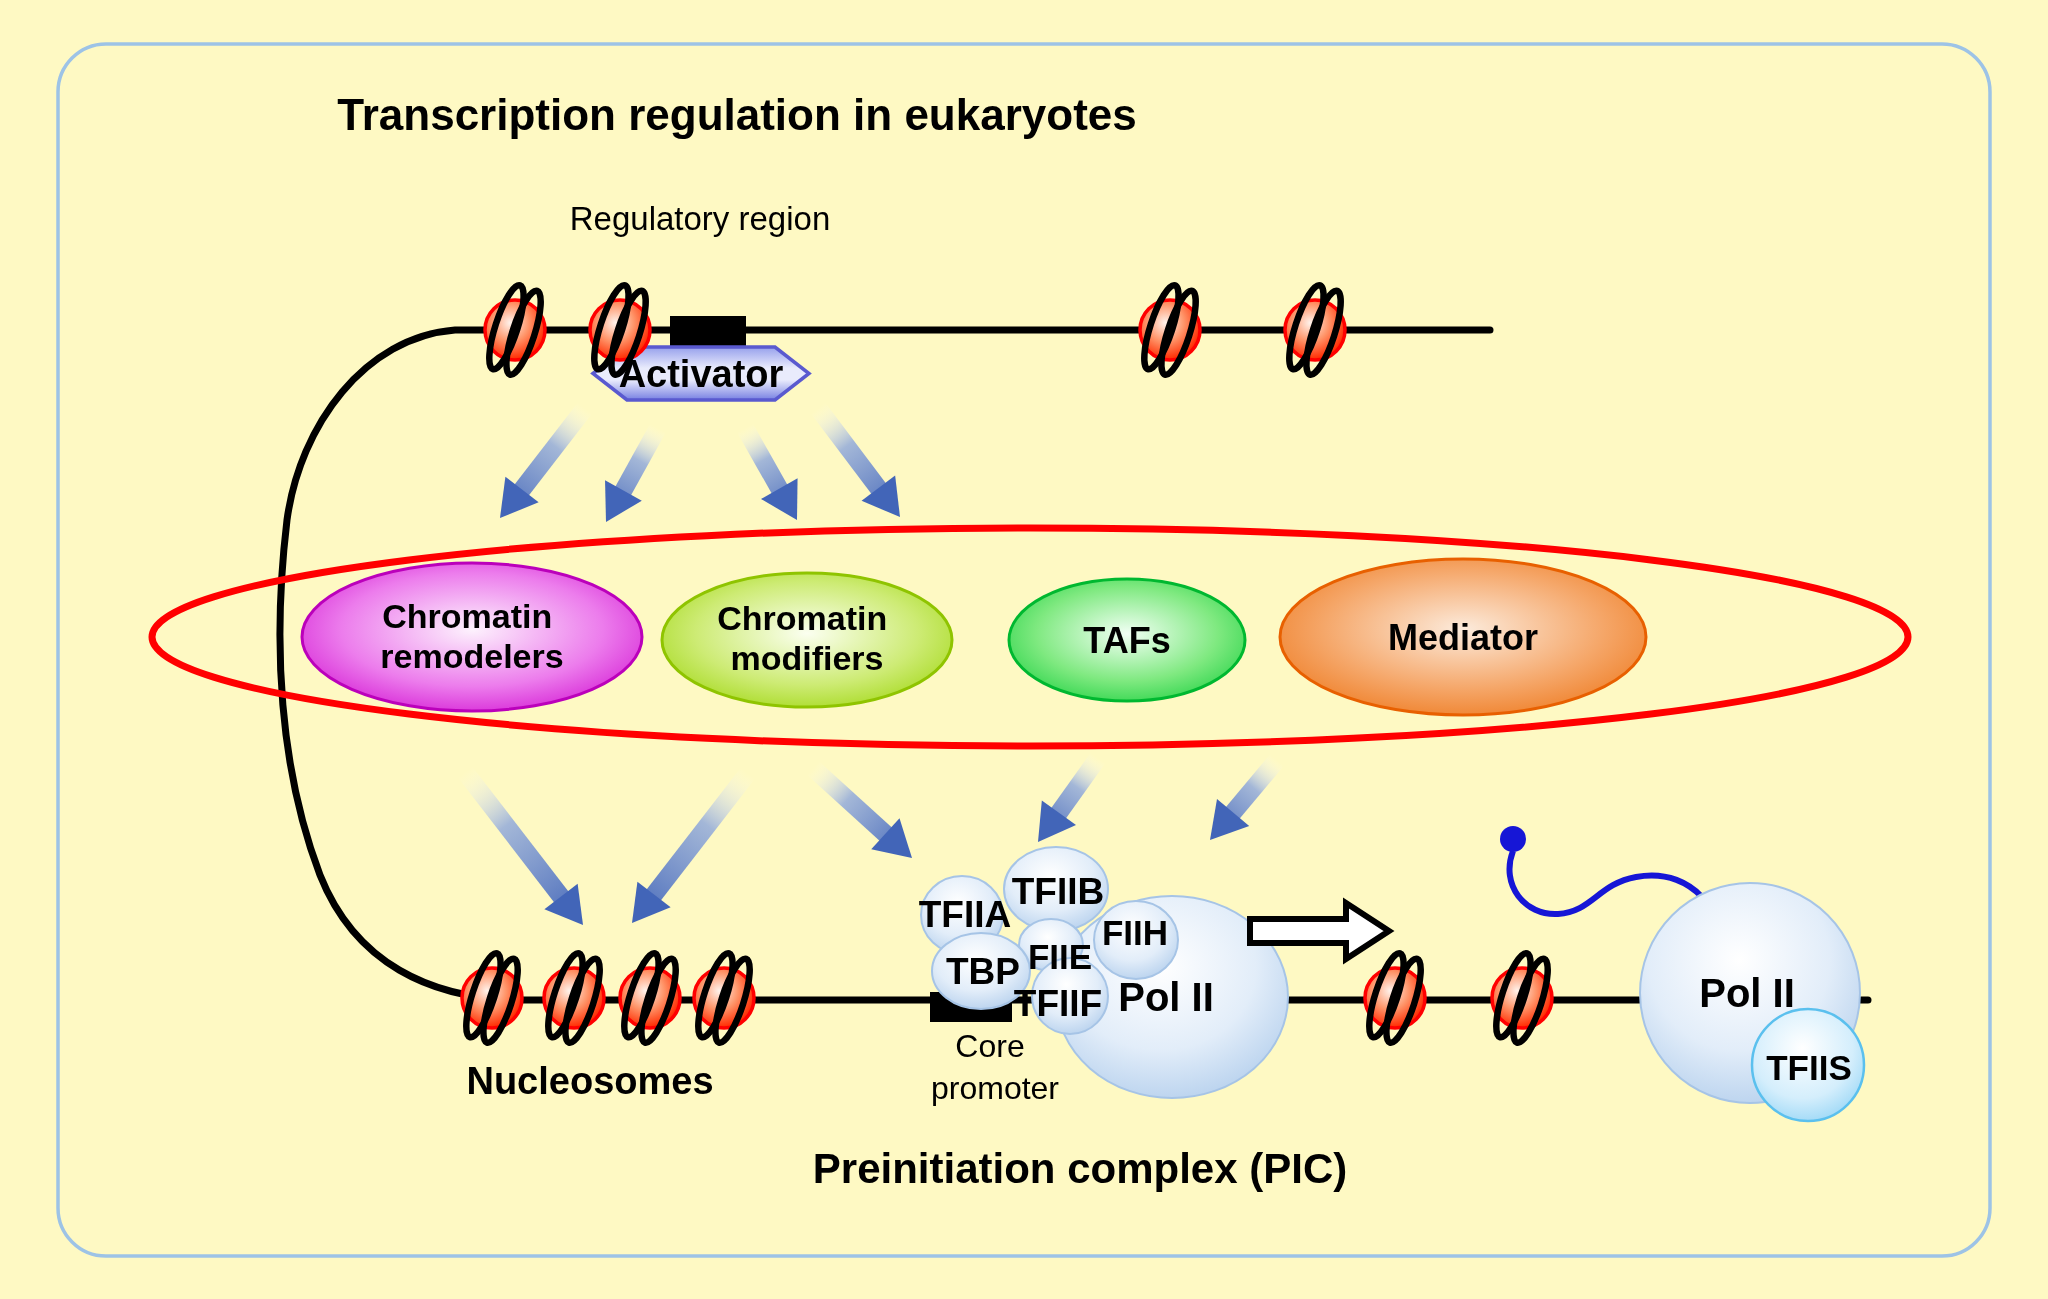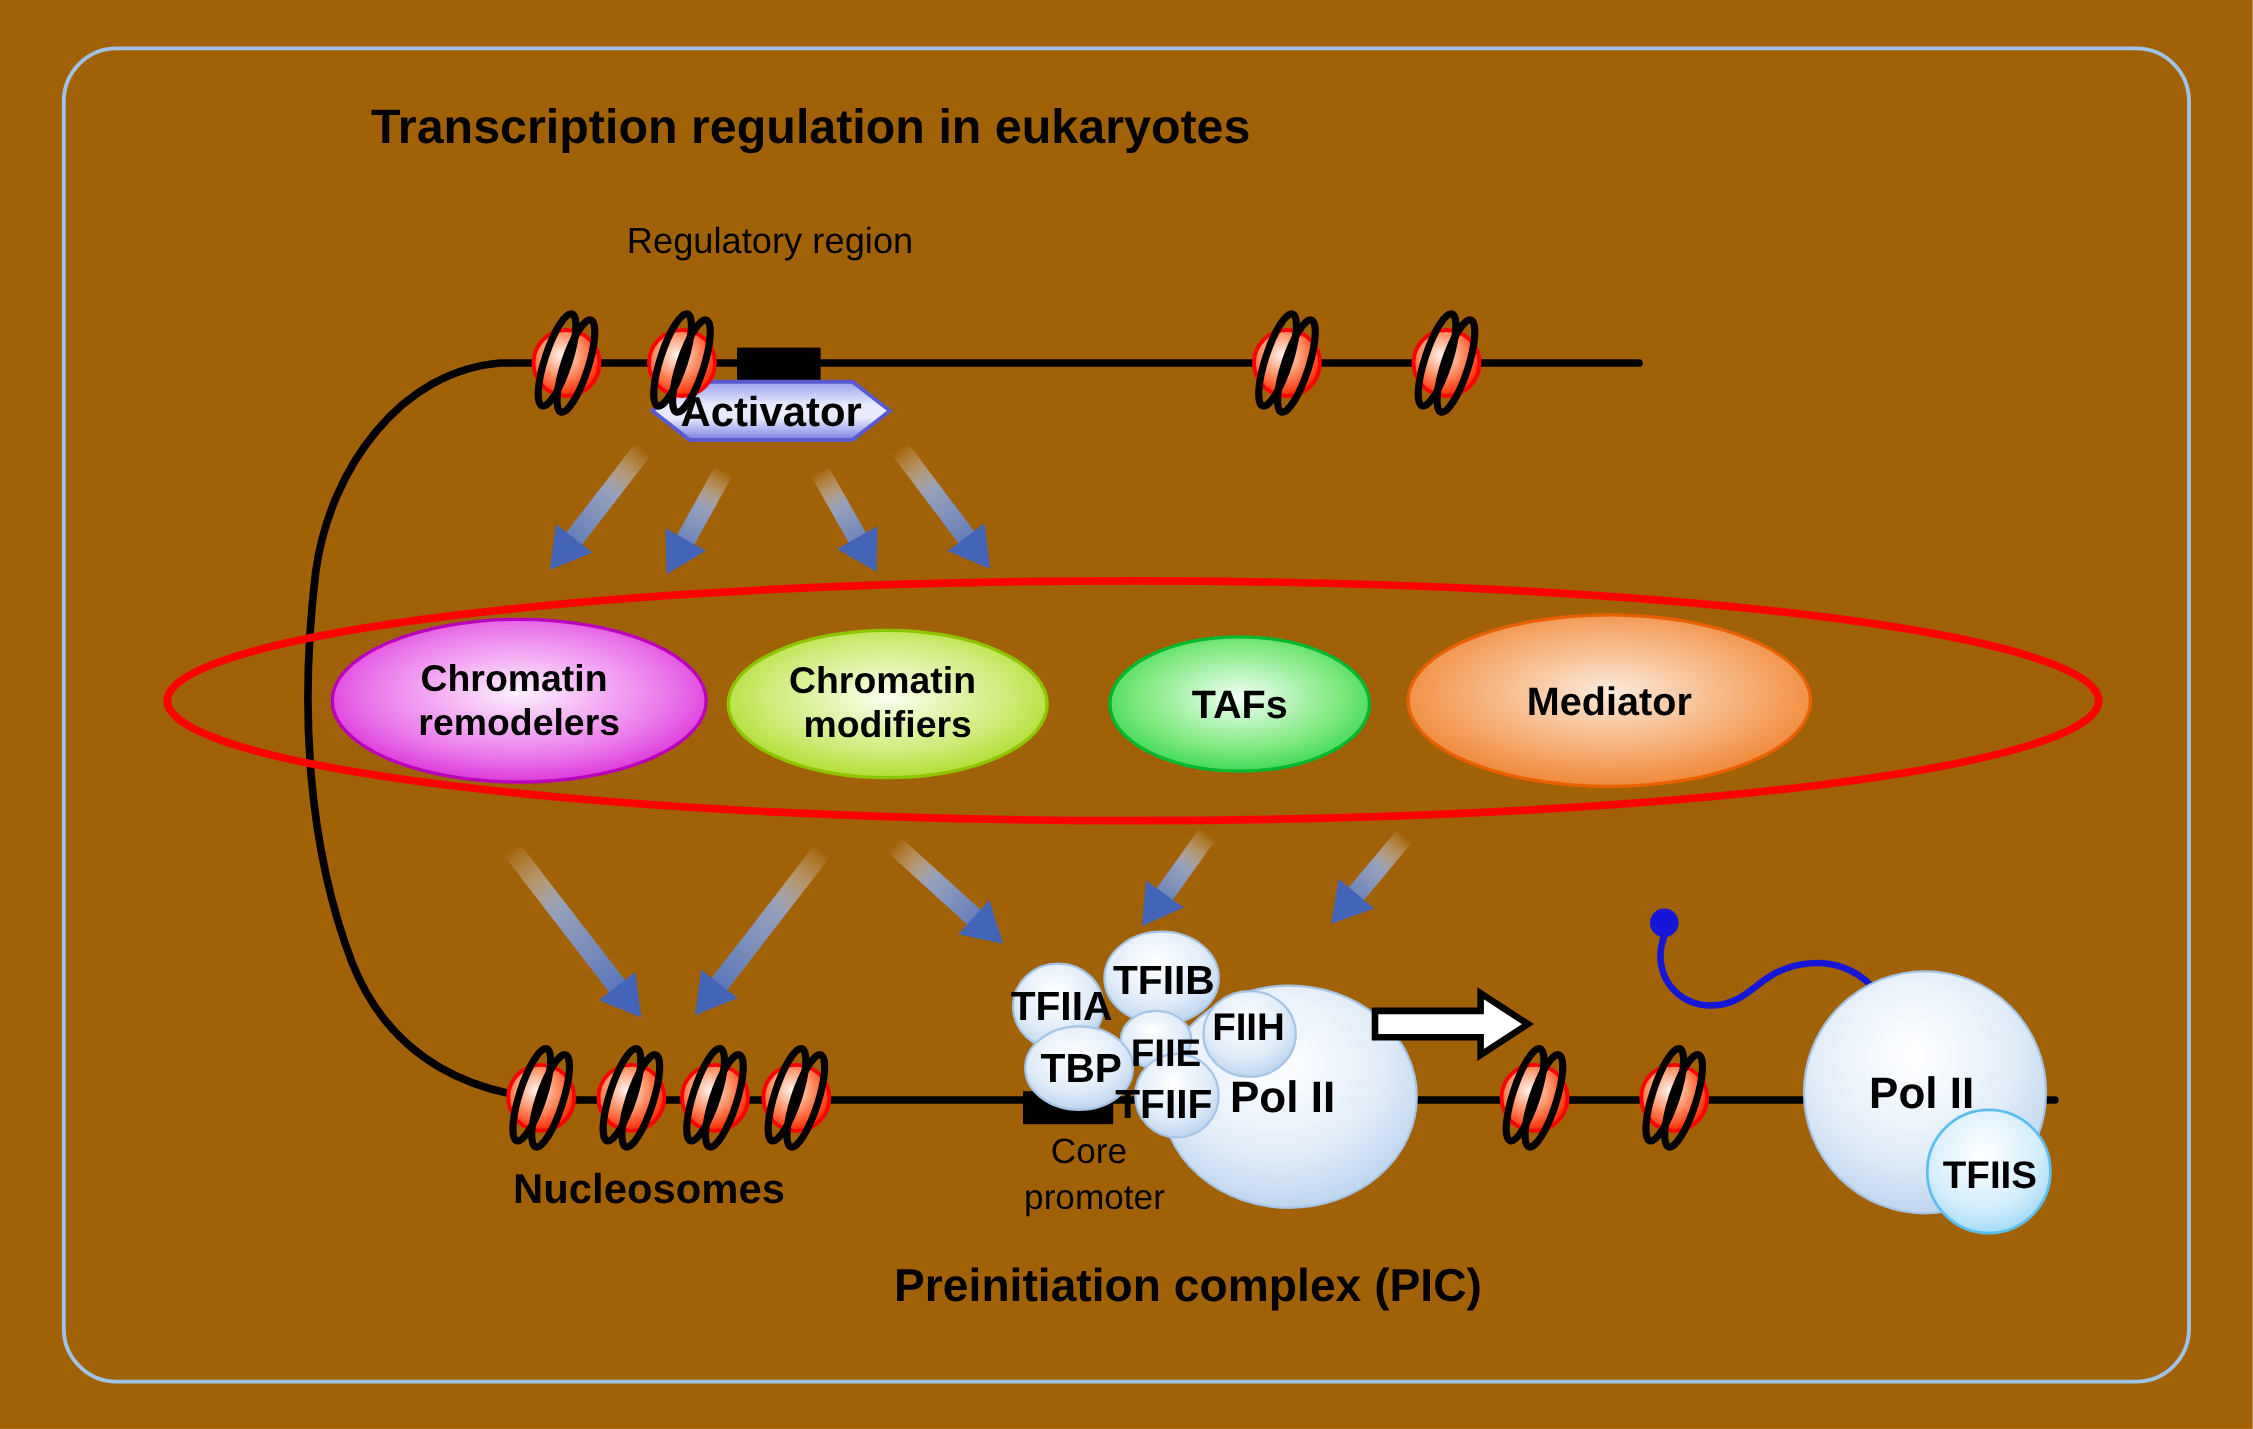--- a/index.html
+++ b/index.html
@@ -1,16 +1,16 @@
 <!DOCTYPE html>
 <html><head>
 <meta charset="utf-8">
 <style>
   html,body{margin:0;padding:0;background:#ffffff;}
-  .stage{position:relative;width:2048px;height:1299px;background:#a16207;overflow:hidden;
+  .stage{position:relative;width:2048px;height:1299px;background:#fef9c3;overflow:hidden;
          font-family:"Liberation Sans", sans-serif;}
   svg{display:block;}
   text{font-family:"Liberation Sans", sans-serif;fill:#000000;}
   .t-title{font-size:44px;font-weight:700;}
   .t-plain{font-size:33px;font-weight:400;}
   .t-activator{font-size:38px;font-weight:700;}
   .t-oval{font-size:34px;font-weight:700;}
   .t-oval-big{font-size:36px;font-weight:700;}
   .t-bubble{font-size:37px;font-weight:700;}
   .t-bubble-sm{font-size:35px;font-weight:700;}

